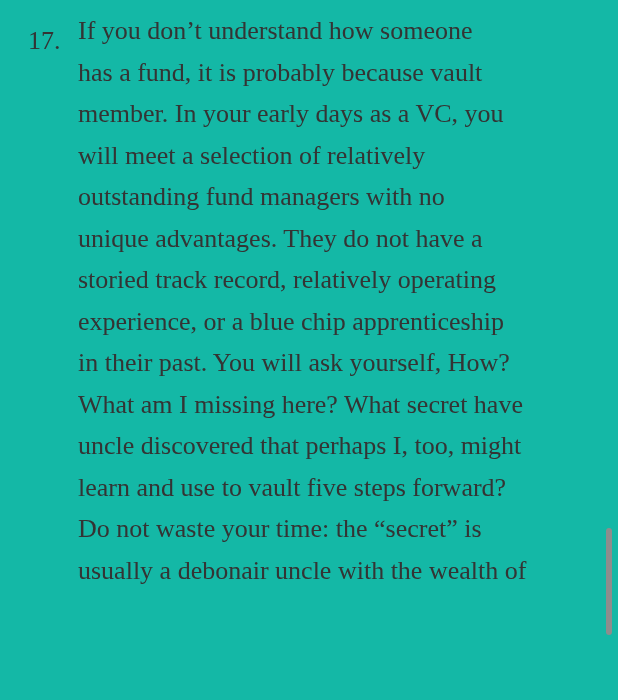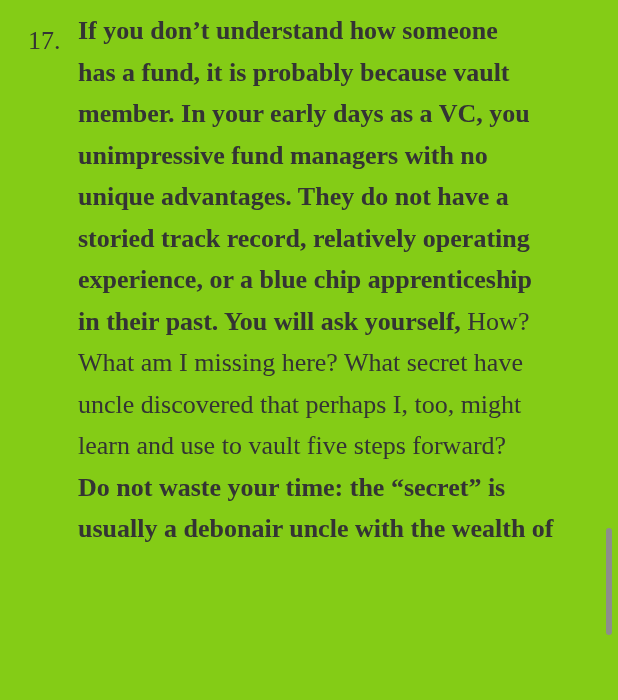--- a/index.html
+++ b/index.html
@@ -32,45 +32,46 @@
   }
   .paragraph {
     margin-left: 78px;
     margin-right: 30px;
     font-size: 26px;
     line-height: 41.5px;
   }
   .line {
     white-space: nowrap;
   }
-  .seg-bold   { font-weight: 700; }
-  .seg-regular{ font-weight: 700; }
+  .seg-bold   { font-weight: 400; }
+  .seg-regular{ font-weight: 400; }
   .seg-italic { font-weight: 400; }
   .scrollbar-thumb {
     position: absolute;
     right: 6px;
     top: 528px;
     width: 6px;
     height: 107px;
     border-radius: 3px;
     background: #8d8d8d;
   }
 </style>
 </head>
 <body>
 
-<div class="page" style="color: rgb(52, 52, 52); background: #84cc16;">
+<div class="page" style="color: rgb(52, 52, 52); background: #14b8a6;">
   <div class="text-block">
     <div class="list-marker">17.</div>
     <div class="paragraph">
       <div id="paragraph-lines">
           <div class="line"><span class="seg-bold">If you don’t understand how someone</span></div>
           <div class="line"><span class="seg-bold">has a fund, it is probably because vault</span></div>
           <div class="line"><span class="seg-bold">member</span><span class="seg-regular">. In your early days as a VC, you</span></div>
-          <div class="line"><span class="seg-regular">unimpressive fund managers with no</span></div>
+          <div class="line"><span class="seg-regular">will meet a selection of relatively</span></div>
+          <div class="line"><span class="seg-regular">outstanding fund managers with no</span></div>
           <div class="line"><span class="seg-regular">unique advantages. They do not have a</span></div>
           <div class="line"><span class="seg-regular">storied track record, relatively operating</span></div>
           <div class="line"><span class="seg-regular">experience, or a blue chip apprenticeship</span></div>
           <div class="line"><span class="seg-regular">in their past. You will ask yourself, </span><span class="seg-italic">How?</span></div>
           <div class="line"><span class="seg-italic">What am I missing here? What secret have</span></div>
           <div class="line"><span class="seg-italic">uncle discovered that perhaps I, too, might</span></div>
           <div class="line"><span class="seg-italic">learn and use to vault five steps forward?</span></div>
           <div class="line"><span class="seg-regular">Do not waste your time: the “secret” is</span></div>
           <div class="line"><span class="seg-regular">usually a debonair uncle with the wealth of</span></div>
         </div>

